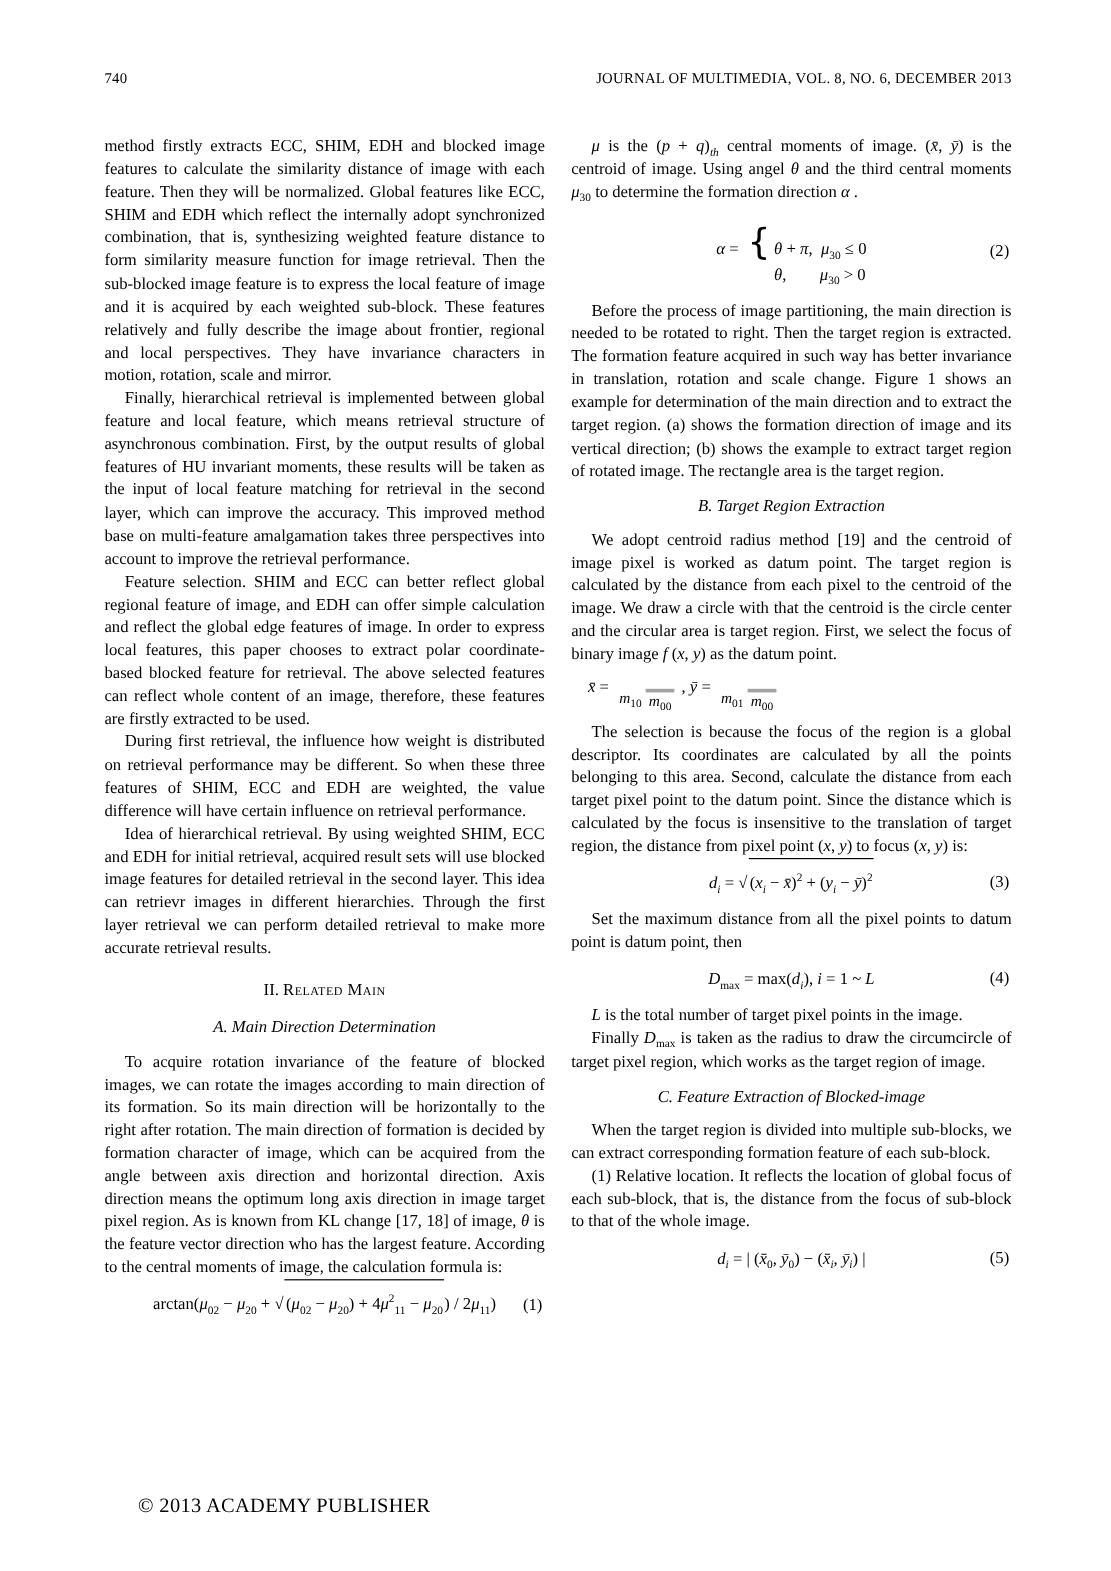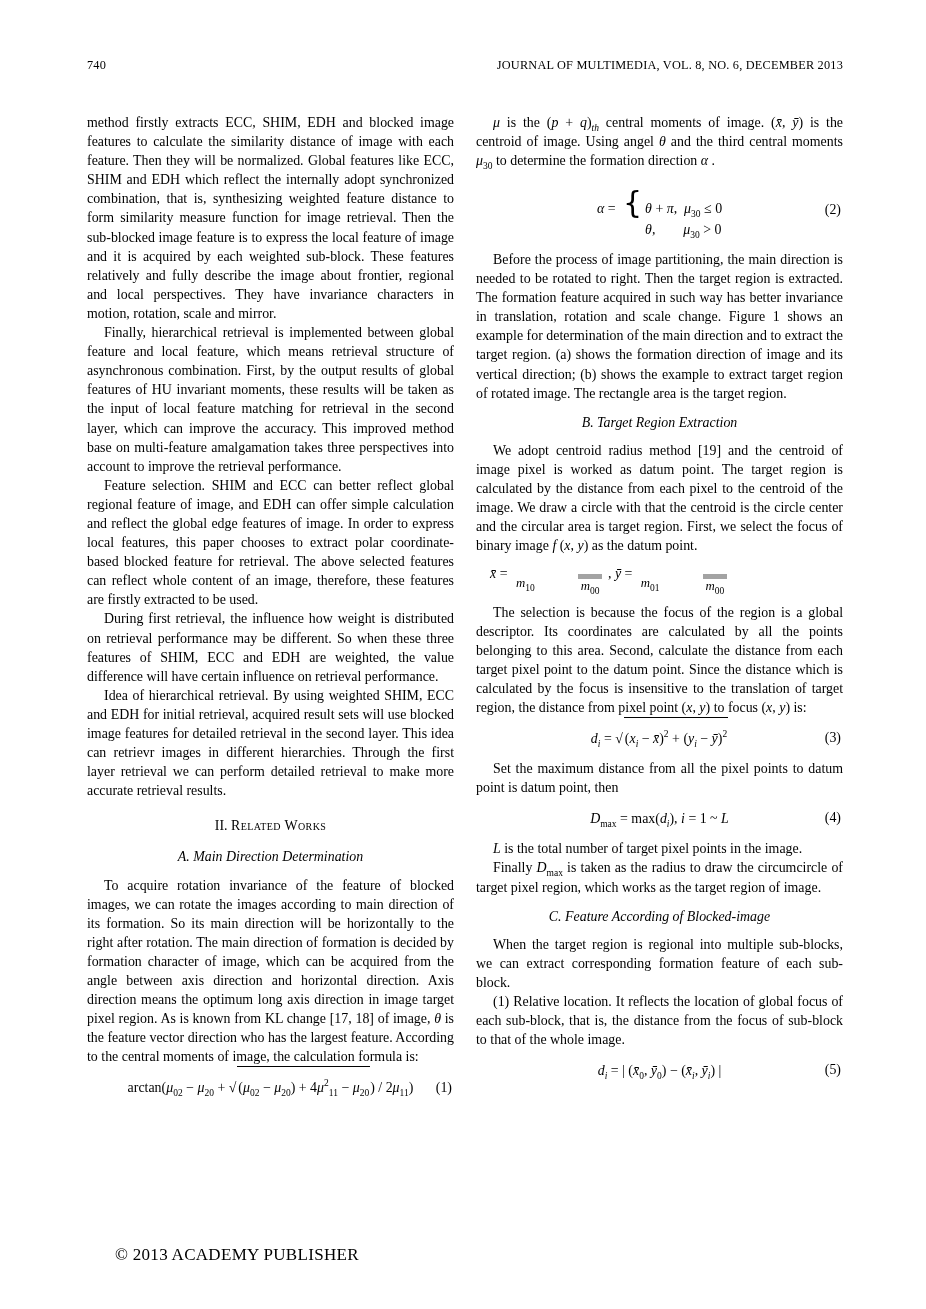--- a/index.html
+++ b/index.html
@@ -21,21 +21,21 @@
   .subsection { font-style:italic; margin:10px 0 9px; text-align:center; }
   .eq { position:relative; display:flex; justify-content:center; align-items:center; margin:9px 0; min-height:24px; }
   .eq.left { justify-content:flex-start; padding-left:14px; }
   .eqno { position:absolute; right:2px; top:50%; transform:translateY(-50%); }
   .eqbody { display:inline-block; }
   sub, sup { font-size:9.5px; line-height:0; }
   .lbrace { font-size:30px; font-weight:400; line-height:1; margin:0 3px 0 4px; font-family:"DejaVu Sans", sans-serif; }
   .cases { display:inline-flex; flex-direction:column; text-align:left; line-height:1.5;margin-top:20px; }
   .frac { display:inline-flex; align-items:center; vertical-align:-9px; line-height:1.15; font-size:12.8px; margin:0 2px; }
   .frac .num { padding:0 3px; }
-  .frac .den { border-top:5px solid #a3a3a3; padding:0 3px;margin-left:40px; }
+  .frac .den { border-top:3px solid #a3a3a3; padding:0 3px; }
   .rad { margin-right:1px; }
   .ovl { border-top:1px solid #000; padding:13px 1px; }
   .footer { position:absolute; left:87px; bottom:44px; font-size:17px; letter-spacing:0.3px;margin-left:28px; }
 </style>
 </head>
 <body>
 
 <div class="page">
 
   <div class="header">
@@ -47,21 +47,21 @@
 
     <div class="col">
       <p class="noindent">method firstly extracts ECC, SHIM, EDH and blocked image features to calculate the similarity distance of image with each feature. Then they will be normalized. Global features like ECC, SHIM and EDH which reflect the internally adopt synchronized combination, that is, synthesizing weighted feature distance to form similarity measure function for image retrieval. Then the sub-blocked image feature is to express the local feature of image and it is acquired by each weighted sub-block. These features relatively and fully describe the image about frontier, regional and local perspectives. They have invariance characters in motion, rotation, scale and mirror.</p>
       <p>Finally, hierarchical retrieval is implemented between global feature and local feature, which means retrieval structure of asynchronous combination. First, by the output results of global features of HU invariant moments, these results will be taken as the input of local feature matching for retrieval in the second layer, which can improve the accuracy. This improved method base on multi-feature amalgamation takes three perspectives into account to improve the retrieval performance.</p>
       <p>Feature selection. SHIM and ECC can better reflect global regional feature of image, and EDH can offer simple calculation and reflect the global edge features of image. In order to express local features, this paper chooses to extract polar coordinate-based blocked feature for retrieval. The above selected features can reflect whole content of an image, therefore, these features are firstly extracted to be used.</p>
       <p>During first retrieval, the influence how weight is distributed on retrieval performance may be different. So when these three features of SHIM, ECC and EDH are weighted, the value difference will have certain influence on retrieval performance.</p>
       <p>Idea of hierarchical retrieval. By using weighted SHIM, ECC and EDH for initial retrieval, acquired result sets will use blocked image features for detailed retrieval in the second layer. This idea can retrievr images in different hierarchies. Through the first layer retrieval we can perform detailed retrieval to make more accurate retrieval results.</p>
 
       <div class="section-heading">
         <span>II.</span>
-        <span class="sc">Related Works</span>
+        <span class="sc">Related Main</span>
       </div>
 
       <div class="subsection">A. Main Direction Determination</div>
       <p>To acquire rotation invariance of the feature of blocked images, we can rotate the images according to main direction of its formation. So its main direction will be horizontally to the right after rotation. The main direction of formation is decided by formation character of image, which can be acquired from the angle between axis direction and horizontal direction. Axis direction means the optimum long axis direction in image target pixel region. As is known from KL change [17, 18] of image, <i>θ</i> is the feature vector direction who has the largest feature. According to the central moments of image, the calculation formula is:</p>
 
       <div class="eq">
         <span class="eqbody">arctan(<i>μ</i><sub>02</sub> − <i>μ</i><sub>20</sub> + <span class="rad">√</span><span class="ovl">(<i>μ</i><sub>02</sub> − <i>μ</i><sub>20</sub>) + 4<i>μ</i><sup>2</sup><sub>11</sub> − <i>μ</i><sub>20</sub></span>) / 2<i>μ</i><sub>11</sub>)</span>
         <span class="eqno">(1)</span>
       </div>
     </div>
@@ -102,22 +102,22 @@
       <p>Set the maximum distance from all the pixel points to datum point is datum point, then</p>
 
       <div class="eq">
         <span class="eqbody"><i>D</i><sub>max</sub> = max(<i>d</i><sub><i>i</i></sub>), <i>i</i> = 1 ~ <i>L</i></span>
         <span class="eqno">(4)</span>
       </div>
 
       <p><i>L</i> is the total number of target pixel points in the image.</p>
       <p>Finally <i>D</i><sub>max</sub> is taken as the radius to draw the circumcircle of target pixel region, which works as the target region of image.</p>
 
-      <div class="subsection">C. Feature According of Blocked-image</div>
-      <p>When the target region is regional into multiple sub-blocks, we can extract corresponding formation feature of each sub-block.</p>
+      <div class="subsection">C. Feature Extraction of Blocked-image</div>
+      <p>When the target region is divided into multiple sub-blocks, we can extract corresponding formation feature of each sub-block.</p>
       <p>(1) Relative location. It reflects the location of global focus of each sub-block, that is, the distance from the focus of sub-block to that of the whole image.</p>
 
       <div class="eq">
         <span class="eqbody"><i>d</i><sub><i>i</i></sub> = | (<i>x̄</i><sub>0</sub>, <i>ȳ</i><sub>0</sub>) − (<i>x̄</i><sub><i>i</i></sub>, <i>ȳ</i><sub><i>i</i></sub>) |</span>
         <span class="eqno">(5)</span>
       </div>
     </div>
 
   </div>
 

